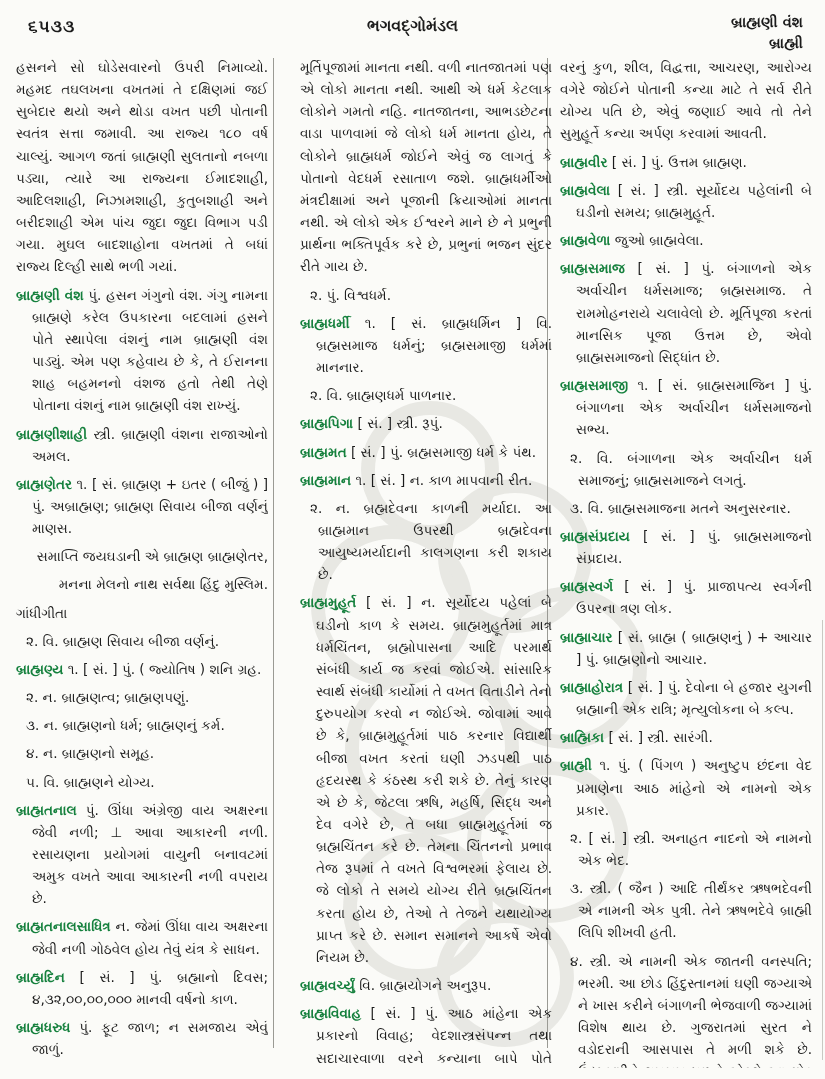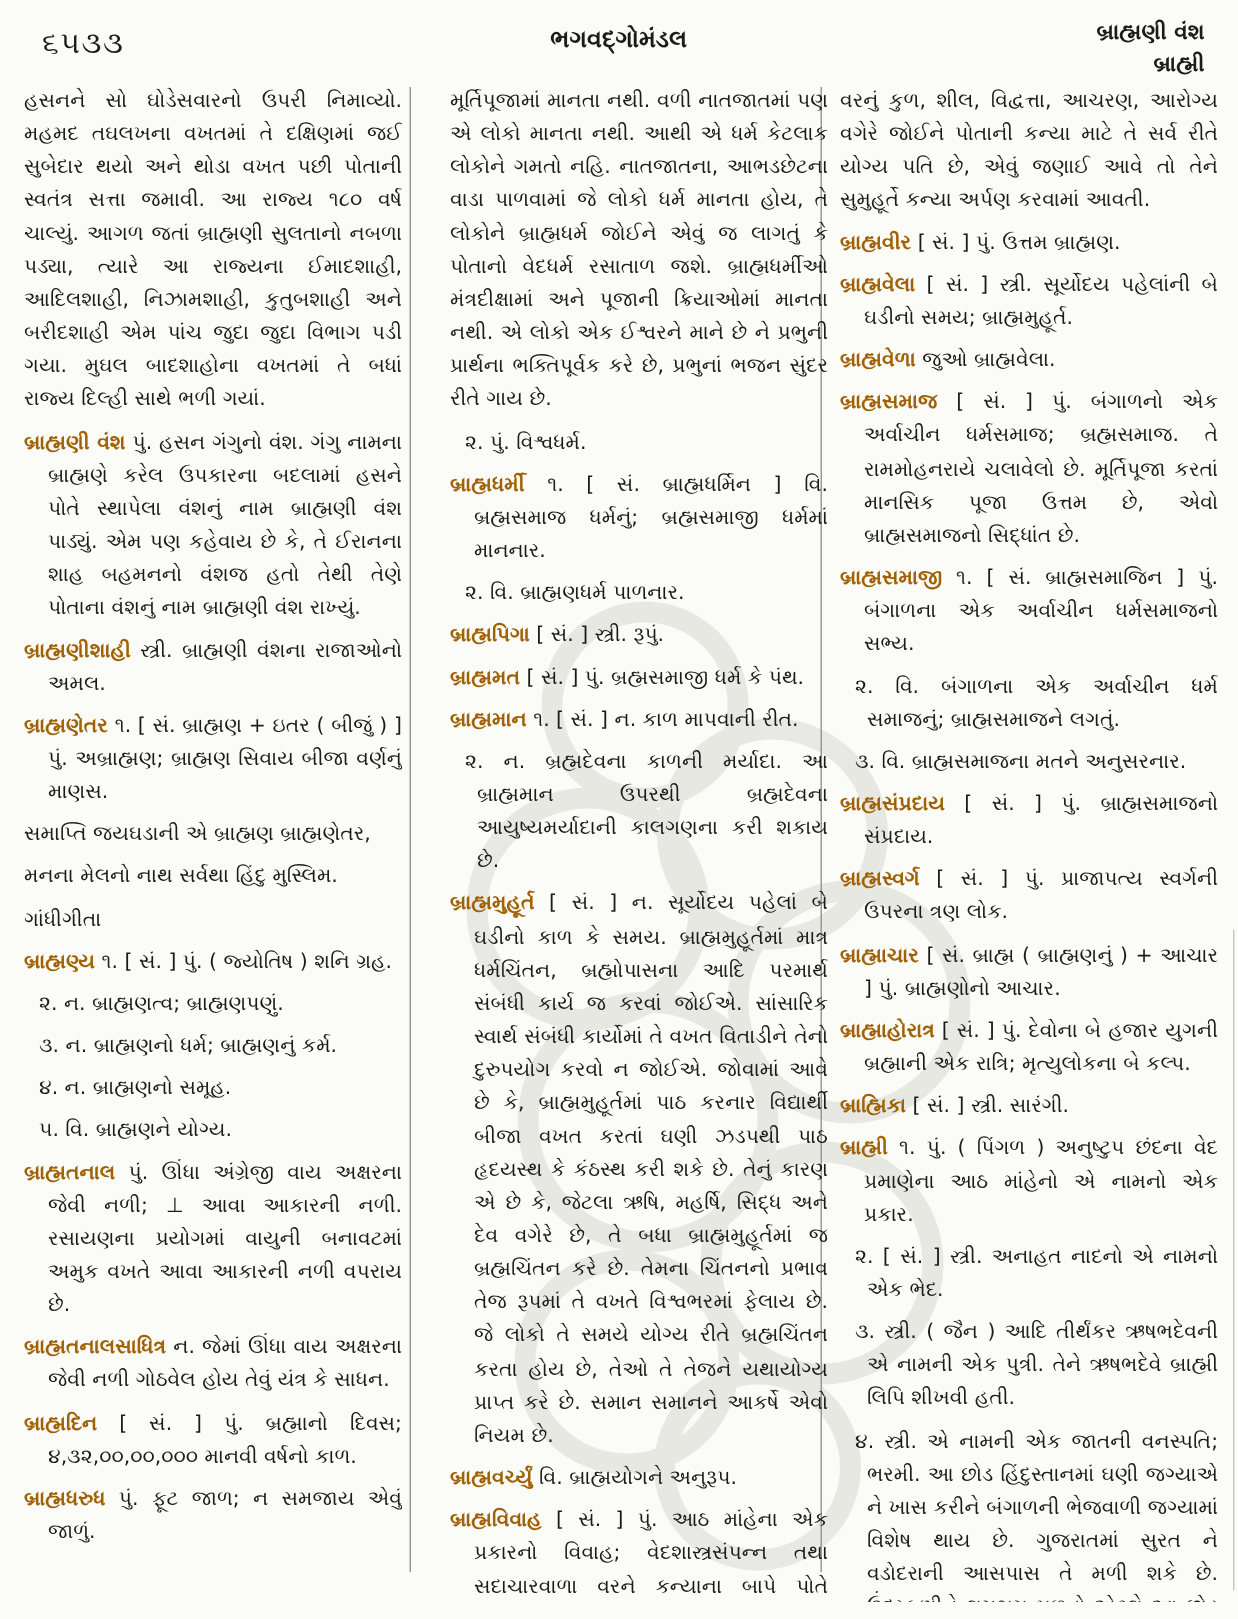--- a/index.html
+++ b/index.html
@@ -7,42 +7,42 @@
     width:825px;height:1079px;
     background:#fbfbf8;
     font-family:"DejaVu Sans",sans-serif;
     color:#1b1b1b;
     position:relative;
     overflow:hidden;
   }
   .page{position:relative;width:825px;height:1079px;}
   
   .hdr{position:absolute;top:10px;left:0;width:825px;height:46px;z-index:2;}
-  .hdr .pgnum{position:absolute;left:28px;top:6px;font-weight:normal;font-size:20px;letter-spacing:1px;}
+  .hdr .pgnum{position:absolute;left:28px;top:6px;font-weight:bold;font-size:17px;letter-spacing:1px;}
   .hdr .title{position:absolute;left:0;right:0;top:6px;text-align:center;font-weight:bold;font-size:16px;}
   .hdr .rhead{position:absolute;right:22px;top:2px;text-align:right;font-weight:bold;font-size:14.5px;line-height:1.45;}
   
   .wm{position:absolute;left:0;top:0;z-index:0;pointer-events:none;}
   
   .vrule{position:absolute;top:58px;width:1px;height:990px;background:#9a9a94;z-index:1;}
   .vrule.r1{left:273px;}
   .vrule.r2{left:547px;}
   .edge{position:absolute;right:2px;top:620px;width:1px;height:440px;background:#c9c9c2;z-index:1;}
   
   .col{position:absolute;top:56px;width:252px;height:1012px;overflow:hidden;z-index:1;
        font-size:13.6px;line-height:1.63;text-align:justify;}
   .col.c1{left:16px;}
   .col.c2{left:300px;}
   .col.c3{left:560px;}
   .col p{margin:0 0 6px 0;}
   .cont{}
   .entry{padding-left:16px;text-indent:-16px;}
-  .hw{font-weight:bold;color:#a16207;}
+  .hw{font-weight:bold;color:#15803d;}
   .sense{padding-left:18px;text-indent:-8px;}
-  .verse{margin-left:20px;text-align:left;padding-left:0;text-indent:0;}
+  .verse{margin-left:20px;text-align:right;padding-left:0;text-indent:0;}
   .attr{margin-right:6px;}
 </style>
 </head>
 <body>
 
 <div class="page">
 
   <svg class="wm" width="825" height="1079" viewBox="0 0 825 1079">
     <g fill="none" stroke="#e4e4df" stroke-width="14" opacity="0.8">
       <circle cx="430" cy="470" r="62"></circle>
@@ -70,20 +70,21 @@
   <div class="edge"></div>
 
   <div class="col c1">
     <p class="cont">હસનને સો ઘોડેસવારનો ઉપરી નિમાવ્યો. મહમદ તઘલખના વખતમાં તે દક્ષિણમાં જઈ સુબેદાર થયો અને થોડા વખત પછી પોતાની સ્વતંત્ર સત્તા જમાવી. આ રાજ્ય ૧૮૦ વર્ષ ચાલ્યું. આગળ જતાં બ્રાહ્મણી સુલતાનો નબળા પડ્યા, ત્યારે આ રાજ્યના ઈમાદશાહી, આદિલશાહી, નિઝામશાહી, કુતુબશાહી અને બરીદશાહી એમ પાંચ જુદા જુદા વિભાગ પડી ગયા. મુઘલ બાદશાહોના વખતમાં તે બધાં રાજ્ય દિલ્હી સાથે ભળી ગયાં.</p>
     <p class="entry"><span class="hw">બ્રાહ્મણી વંશ</span> <span>પું. હસન ગંગુનો વંશ. ગંગુ નામના બ્રાહ્મણે કરેલ ઉપકારના બદલામાં હસને પોતે સ્થાપેલા વંશનું નામ બ્રાહ્મણી વંશ પાડ્યું. એમ પણ કહેવાય છે કે, તે ઈરાનના શાહ બહમનનો વંશજ હતો તેથી તેણે પોતાના વંશનું નામ બ્રાહ્મણી વંશ રાખ્યું.</span></p>
     <p class="entry"><span class="hw">બ્રાહ્મણીશાહી</span> <span>સ્ત્રી. બ્રાહ્મણી વંશના રાજાઓનો અમલ.</span></p>
     <p class="entry"><span class="hw">બ્રાહ્મણેતર</span> <span>૧. [ સં. બ્રાહ્મણ + ઇતર ( બીજું ) ] પું. અબ્રાહ્મણ; બ્રાહ્મણ સિવાય બીજા વર્ણનું માણસ.</span></p>
     <p class="verse">સમાપ્તિ જયઘડાની એ બ્રાહ્મણ બ્રાહ્મણેતર,</p>
     <p class="verse">મનના મેલનો નાથ સર્વથા હિંદુ મુસ્લિમ.</p>
     <p class="attr">ગાંધીગીતા</p>
+    <p class="sense">૨. વિ. બ્રાહ્મણ સિવાય બીજા વર્ણનું.</p>
     <p class="entry"><span class="hw">બ્રાહ્મણ્ય</span> <span>૧. [ સં. ] પું. ( જ્યોતિષ ) શનિ ગ્રહ.</span></p>
     <p class="sense">૨. ન. બ્રાહ્મણત્વ; બ્રાહ્મણપણું.</p>
     <p class="sense">૩. ન. બ્રાહ્મણનો ધર્મ; બ્રાહ્મણનું કર્મ.</p>
     <p class="sense">૪. ન. બ્રાહ્મણનો સમૂહ.</p>
     <p class="sense">૫. વિ. બ્રાહ્મણને યોગ્ય.</p>
     <p class="entry"><span class="hw">બ્રાહ્મતનાલ</span> <span>પું. ઊંધા અંગ્રેજી વાય અક્ષરના જેવી નળી; ⊥ આવા આકારની નળી. રસાયણના પ્રયોગમાં વાયુની બનાવટમાં અમુક વખતે આવા આકારની નળી વપરાય છે.</span></p>
     <p class="entry"><span class="hw">બ્રાહ્મતનાલસાધિત્ર</span> <span>ન. જેમાં ઊંધા વાય અક્ષરના જેવી નળી ગોઠવેલ હોય તેવું યંત્ર કે સાધન.</span></p>
     <p class="entry"><span class="hw">બ્રાહ્મદિન</span> <span>[ સં. ] પું. બ્રહ્માનો દિવસ; ૪,૩૨,૦૦,૦૦,૦૦૦ માનવી વર્ષનો કાળ.</span></p>
     <p class="entry"><span class="hw">બ્રાહ્મધરુધ</span> <span>પું. ફૂટ જાળ; ન સમજાય એવું જાળું.</span></p>
     <p class="entry"> </p>

